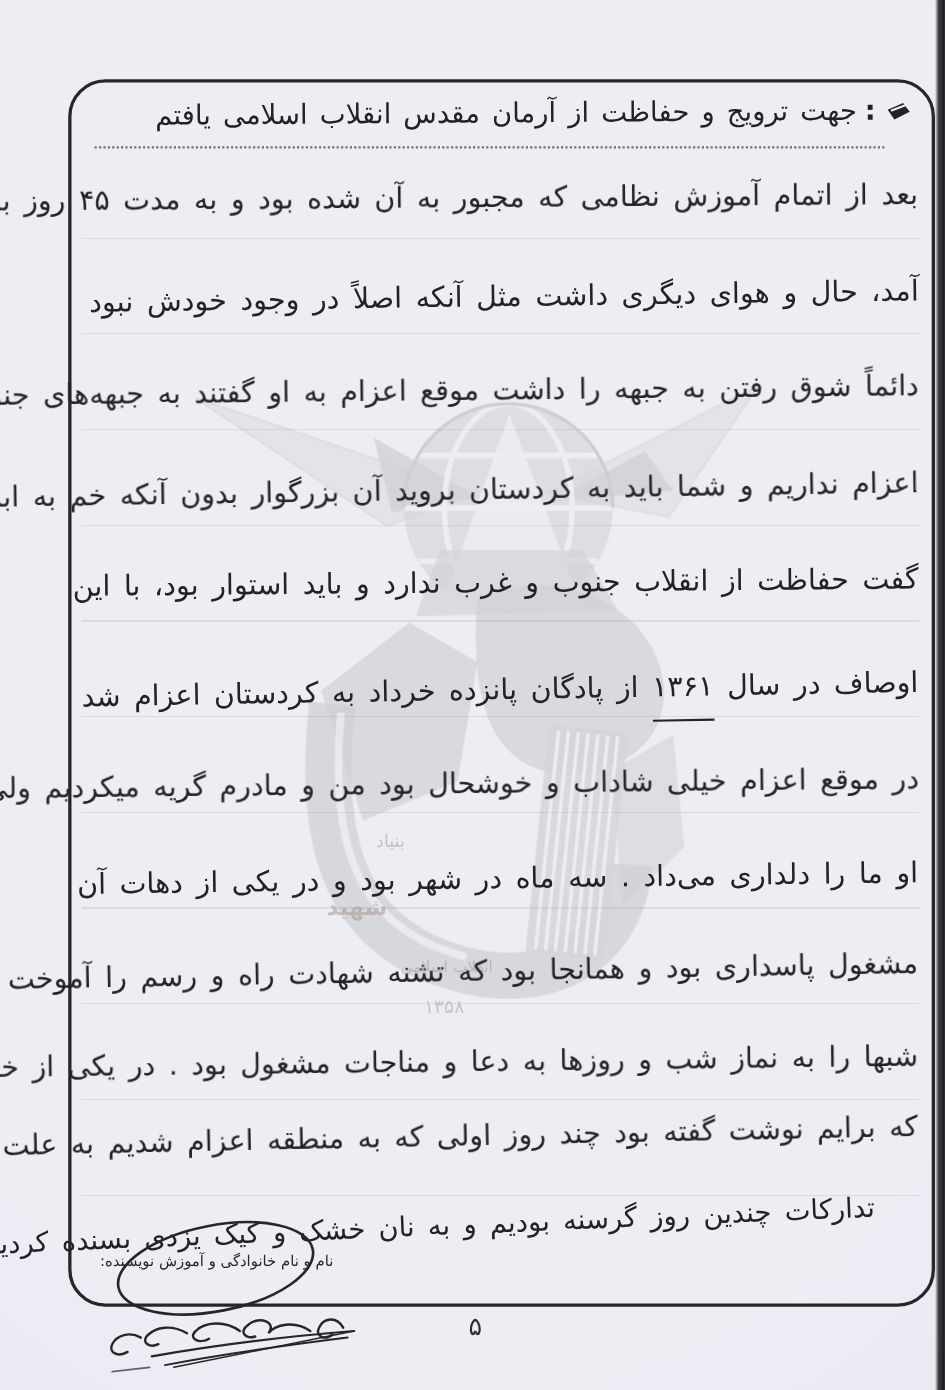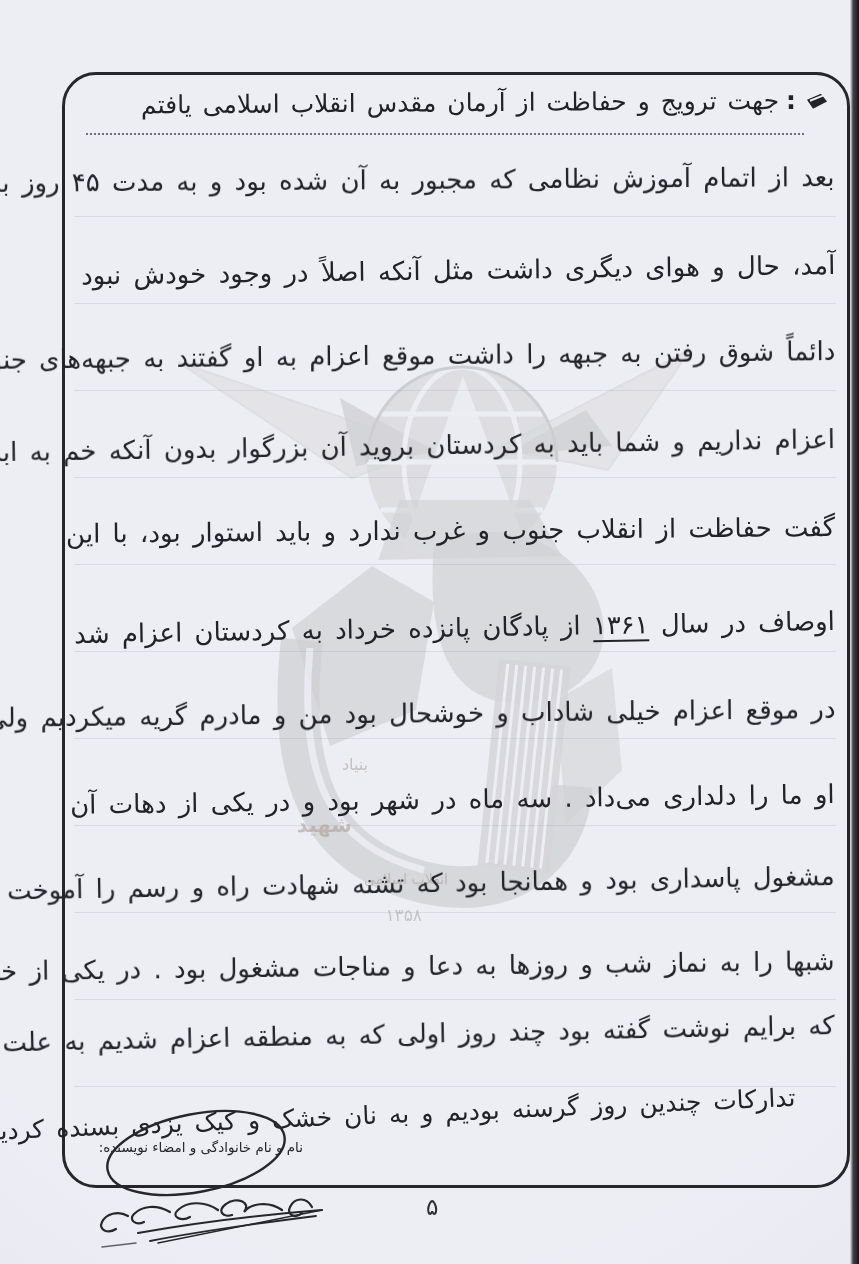--- a/index.html
+++ b/index.html
@@ -32,21 +32,21 @@
   .hdr .colon{font-weight:bold;}
   .dotline{
     position:absolute;top:133px;left:86px;width:718px;height:0;
     border-top:2px dotted #4e505a;opacity:.8;
   }
   .hline{
     position:absolute;right:24px;direction:rtl;white-space:nowrap;
     font-size:26px;color:#222228;letter-spacing:.4px;word-spacing:4px;
     transform-origin:right center;
   }
-  .year{border-bottom:2.5px solid #222228;padding-bottom:0;}
+  .year{border-bottom:2.5px solid #222228;padding-bottom:14px;}
   .footer-label{
     position:absolute;top:1139px;right:556px;direction:rtl;white-space:nowrap;
     font-size:13.5px;color:#26262b;letter-spacing:0;
   }
   .pagenum{
     position:absolute;top:1194px;left:426px;font-size:23px;color:#2d2d33;
   }
   .wm,.sig{position:absolute;left:0;top:0;pointer-events:none;}
 </style>
 </head>
@@ -117,21 +117,21 @@
     <span>از پادگان پانزده خرداد به کردستان اعزام شد</span>
   </div>
 
   <div class="hline" style="top:694px;transform:rotate(-.6deg)">در موقع اعزام خیلی شاداب و خوشحال بود من و مادرم گریه میکردیم ولی</div>
   <div class="hline" style="top:779px;transform:rotate(-.8deg)">او ما را دلداری می‌داد . سه ماه در شهر بود و در یکی از دهات آن</div>
   <div class="hline" style="top:861px;transform:rotate(-1deg)">مشغول پاسداری بود و همانجا بود که تشنه شهادت راه و رسم را آموخت</div>
   <div class="hline" style="top:946px;transform:rotate(-.7deg)">شبها را به نماز شب و روزها به دعا و مناجات مشغول بود . در یکی از خاطراتی</div>
   <div class="hline" style="top:1010px;transform:rotate(-1.2deg)">که برایم نوشت گفته بود چند روز اولی که به منطقه اعزام شدیم به علت نرسیدن</div>
   <div class="hline" style="top:1083px;right:64px;transform:rotate(-2.4deg);font-size:25px">تدارکات چندین روز گرسنه بودیم و به نان خشک و کیک یزدی بسنده کردیم</div>
 
-  <div class="footer-label">نام و نام خانوادگی و امضاء نویسنده:</div>
+  <div class="footer-label">نام و نام خانوادگی و آموزش نویسنده:</div>
 
   <svg class="sig" width="859" height="1264" viewBox="0 0 859 1264">
     <g stroke="#26262b" fill="none" stroke-linecap="round">
       <ellipse cx="196" cy="1153" rx="90" ry="39" transform="rotate(-11 196 1153)" stroke-width="2.4"></ellipse>
       <path d="M312 1207 C 306 1196,294 1198,290 1207 C 286 1215,296 1219,302 1213" stroke-width="2.2"></path>
       <path d="M282 1210 C 268 1200,250 1204,244 1212 C 252 1202,236 1196,226 1204 C 216 1211,224 1218,232 1215" stroke-width="2.2"></path>
       <path d="M218 1210 C 204 1200,186 1202,178 1210 C 170 1217,182 1222,190 1217" stroke-width="2.2"></path>
       <path d="M170 1212 C 156 1204,142 1206,134 1214 C 128 1220,136 1226,144 1222" stroke-width="2.2"></path>
       <path d="M128 1216 C 118 1210,106 1214,102 1222 C 98 1230,108 1234,116 1229" stroke-width="2.2"></path>
       <path d="M138 1233 C 200 1222,272 1214,322 1210" stroke-width="2"></path>

